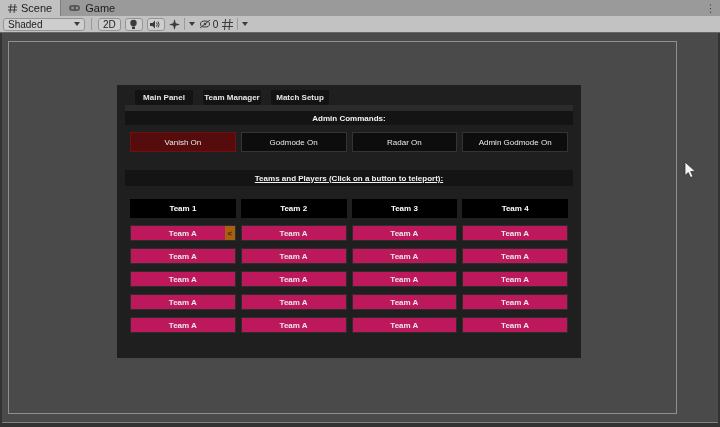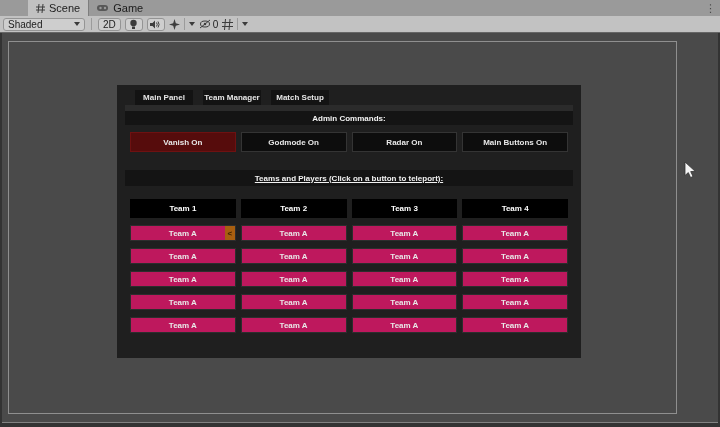--- a/index.html
+++ b/index.html
@@ -1,20 +1,20 @@
 <!DOCTYPE html>
 <html><head>
 <meta charset="utf-8">
 <style>
   * { margin:0; padding:0; box-sizing:border-box; }
   html,body { width:720px; height:427px; overflow:hidden; }
   body { position:relative; background:#333333; font-family:"Liberation Sans", sans-serif; }
 
   
-  .tabbar { position:absolute; left:0; top:0; width:720px; height:16px; background:#9a9a9a; display:flex; align-items:stretch;padding-left:28px; }
+  .tabbar { position:absolute; left:0; top:0; width:720px; height:16px; background:#9a9a9a; display:flex; align-items:stretch; }
   .etab { display:flex; align-items:center; gap:4px; padding:0 8px; font-size:11px; color:#1c1c1c; }
   .etab.active { background:#c1c1c1; border-right:1px solid #7e7e7e; }
   .etab .ic { display:flex; align-items:center; }
   .kebab { position:absolute; right:4px; top:1px; font-size:11px; color:#4a4a4a; letter-spacing:0; line-height:14px; }
 
   
   .toolbar { position:absolute; left:0; top:16px; width:720px; height:17px; background:#c2c2c2; border-bottom:1px solid #666666; display:flex; align-items:center; padding:0 3px; gap:4px; }
   .tbtn { height:13px; display:flex; align-items:center; justify-content:center; background:#cecece; border:1px solid #949494; border-radius:3px; font-size:10px; color:#222; padding:0 4px; }
   .tbtn.icon-only { width:18px; padding:0; }
   .ddown { width:82px; justify-content:space-between; padding:0 4px; }
@@ -36,21 +36,21 @@
 
   
   .panel { position:absolute; left:115px; top:52px; width:464px; height:273px; background:#1f1f1f; }
   .ptabs { position:absolute; left:18px; top:5px; display:flex; gap:10px; }
   .ptab { width:58px; height:15px; background:#131313; color:#e6e6e6; font-size:8px; font-weight:bold; display:flex; align-items:center; justify-content:center; }
   .strip { position:absolute; left:8px; top:20px; width:448px; height:6px; background:#2b2b2b; }
   .sect-hdr { position:absolute; left:8px; width:448px; background:#141414; color:#f2f2f2; font-size:8px; font-weight:bold; display:flex; align-items:center; justify-content:center; }
   .admin-hdr { top:26px; height:14px; }
   .teams-hdr { top:85px; height:16px;text-decoration:underline; }
   .admin-row { position:absolute; left:13px; top:47px; width:438px; height:20px; display:grid; grid-template-columns:repeat(4,1fr); gap:5px; }
-  .gbtn { background:#0d0d0d; border:1px solid #343434; color:#e8e8e8; font-size:8px; font-weight:bold; display:flex; align-items:center; justify-content:center; }
+  .gbtn { background:#0d0d0d; border:1px solid #343434; color:#e8e8e8; font-size:8px; font-weight:normal; display:flex; align-items:center; justify-content:center; }
   .gbtn.red { background:#560c0c; border-color:#6e1111; }
   .teams-grid { position:absolute; left:13px; top:114px; width:438px; display:grid; grid-template-columns:repeat(4,1fr); column-gap:5px; row-gap:7px; }
   .team-hdr { height:19px; background:#000000; color:#ffffff; font-size:8px; font-weight:bold; display:flex; align-items:center; justify-content:center; }
   .pbtn { position:relative; height:16px; background:#be185d; border:1px solid #2d2d2d; color:#e8e8e8; font-size:8px; font-weight:bold; display:flex; align-items:center; justify-content:center; }
   .marker { position:absolute; right:0; top:0; bottom:0; width:10px; background:#a85f10; color:#3a2300; font-size:8px; font-weight:bold; display:flex; align-items:center; justify-content:center; }
 
   .cursor { position:absolute; left:684px; top:161px; }
 </style>
 </head>
 <body>
@@ -162,21 +162,21 @@
       <div class="ptab">Team Manager</div>
       <div class="ptab">Match Setup</div>
     </div>
     <div class="strip"></div>
 
     <div class="sect-hdr admin-hdr">Admin Commands:</div>
     <div class="admin-row">
       <div class="gbtn red">Vanish On</div>
       <div class="gbtn">Godmode On</div>
       <div class="gbtn">Radar On</div>
-      <div class="gbtn">Main Buttons On</div>
+      <div class="gbtn">Admin Godmode On</div>
     </div>
 
     <div class="sect-hdr teams-hdr">Teams and Players (Click on a button to teleport):</div>
     <div class="teams-grid">
       <div class="team-hdr">Team 1</div>
       <div class="team-hdr">Team 2</div>
       <div class="team-hdr">Team 3</div>
       <div class="team-hdr">Team 4</div>
 
       <div class="pbtn">

